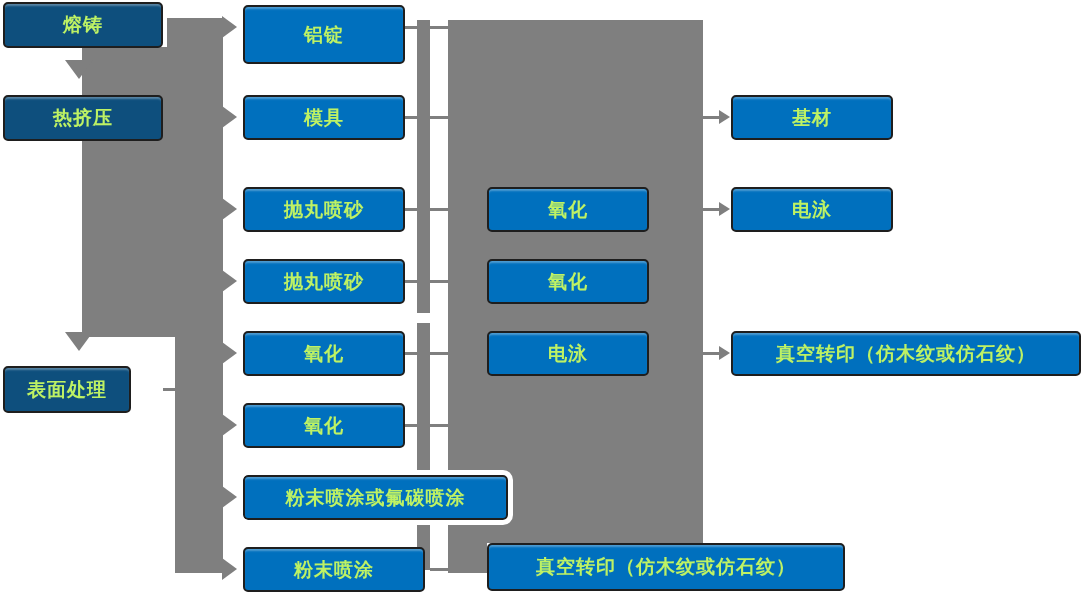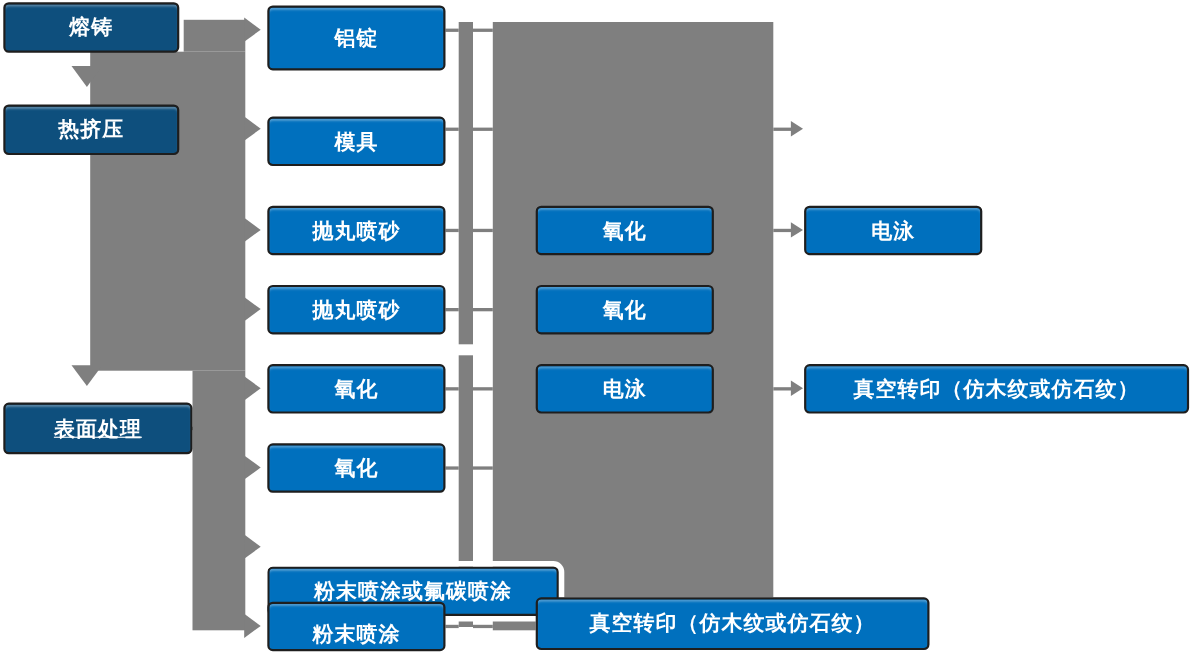--- a/index.html
+++ b/index.html
@@ -5,28 +5,28 @@
   html,body{margin:0;padding:0;background:#ffffff;}
   .canvas{
     position:relative;width:1084px;height:596px;overflow:hidden;
     background:#ffffff;
     font-family:"Liberation Sans","DejaVu Sans",sans-serif;
   }
   
   .node{
     position:absolute;box-sizing:border-box;z-index:3;
     display:flex;align-items:center;justify-content:center;
-    color:#ffffff;font-weight:bold;font-size:19px;letter-spacing:1px;
+    color:#bef264;font-weight:bold;font-size:19px;letter-spacing:1px;
     border:2px solid #1e1e1e;border-radius:5px;
     box-shadow:inset 0 3px 2px -1px rgba(255,255,255,0.30);
     white-space:nowrap;
   }
   .primary{background:#0e4f7d;}
   .secondary{background:#0070be;}
-  .halo{outline:5px solid #ffffff;margin-top:40px;}
+  .halo{outline:5px solid #ffffff;}
   
   .gray{position:absolute;background:#7f7f7f;z-index:1;}
   .tick{position:absolute;background:#7f7f7f;height:3px;z-index:1;}
   .arrow-right-big{
     position:absolute;width:0;height:0;z-index:2;
     border-top:11px solid transparent;border-bottom:11px solid transparent;
     border-left:15px solid #7f7f7f;
   }
   .arrow-right-small{
     position:absolute;width:0;height:0;z-index:2;
@@ -90,62 +90,65 @@
   <div class="arrow-right-small" style="left:719px;top:202px;"></div>
   <div class="tick" style="left:703px;top:352px;width:17px;"></div>
   <div class="arrow-right-small" style="left:719px;top:346px;"></div>
 
   <div class="node primary" style="left:3px;top:2px;width:160px;height:46px;">
       <span>熔铸</span>
     </div>
   <div class="node primary" style="left:3px;top:95px;width:160px;height:46px;font-family:Liberation Mono, monospace;">
       <span>热挤压</span>
     </div>
-  <div class="node primary" style="left:3px;top:366px;width:172px;height:47px;text-decoration:underline;">
+  <div class="node primary" style="left:3px;top:366px;width:128px;height:47px;">
       <span>表面处理</span>
     </div>
 
   <div class="node secondary" style="left:243px;top:5px;width:162px;height:59px;">
       <span>铝锭</span>
     </div>
-  <div class="node secondary" style="left:243px;top:95px;width:162px;height:45px;margin-top:11px;">
+  <div class="node secondary" style="left:243px;top:95px;width:162px;height:45px;">
       <span>模具</span>
     </div>
   <div class="node secondary" style="left:243px;top:187px;width:162px;height:45px;">
       <span>抛丸喷砂</span>
     </div>
   <div class="node secondary" style="left:243px;top:259px;width:162px;height:45px;">
       <span>抛丸喷砂</span>
     </div>
   <div class="node secondary" style="left:243px;top:331px;width:162px;height:45px;">
       <span>氧化</span>
     </div>
   <div class="node secondary" style="left:243px;top:403px;width:162px;height:45px;">
       <span>氧化</span>
     </div>
   <div class="node secondary halo" style="left:243px;top:475px;width:265px;height:45px;">
       <span>粉末喷涂或氟碳喷涂</span>
     </div>
-  <div class="node secondary" style="left:243px;top:547px;width:162px;height:45px;align-items:flex-end;">
+  <div class="node secondary" style="left:243px;top:547px;width:182px;height:45px;">
       <span>粉末喷涂</span>
     </div>
 
   <div class="node secondary" style="left:487px;top:187px;width:162px;height:45px;">
       <span>氧化</span>
     </div>
   <div class="node secondary" style="left:487px;top:259px;width:162px;height:45px;">
       <span>氧化</span>
     </div>
   <div class="node secondary" style="left:487px;top:331px;width:162px;height:45px;">
       <span>电泳</span>
     </div>
   <div class="node secondary" style="left:487px;top:543px;width:358px;height:48px;">
       <span>真空转印（仿木纹或仿石纹）</span>
     </div>
 
+  <div class="node secondary" style="left:731px;top:95px;width:162px;height:45px;">
+      <span>基材</span>
+    </div>
   <div class="node secondary" style="left:731px;top:187px;width:162px;height:45px;">
       <span>电泳</span>
     </div>
   <div class="node secondary" style="left:731px;top:331px;width:350px;height:45px;">
       <span>真空转印（仿木纹或仿石纹）</span>
     </div>
 
 </div>
 
 </body></html>

